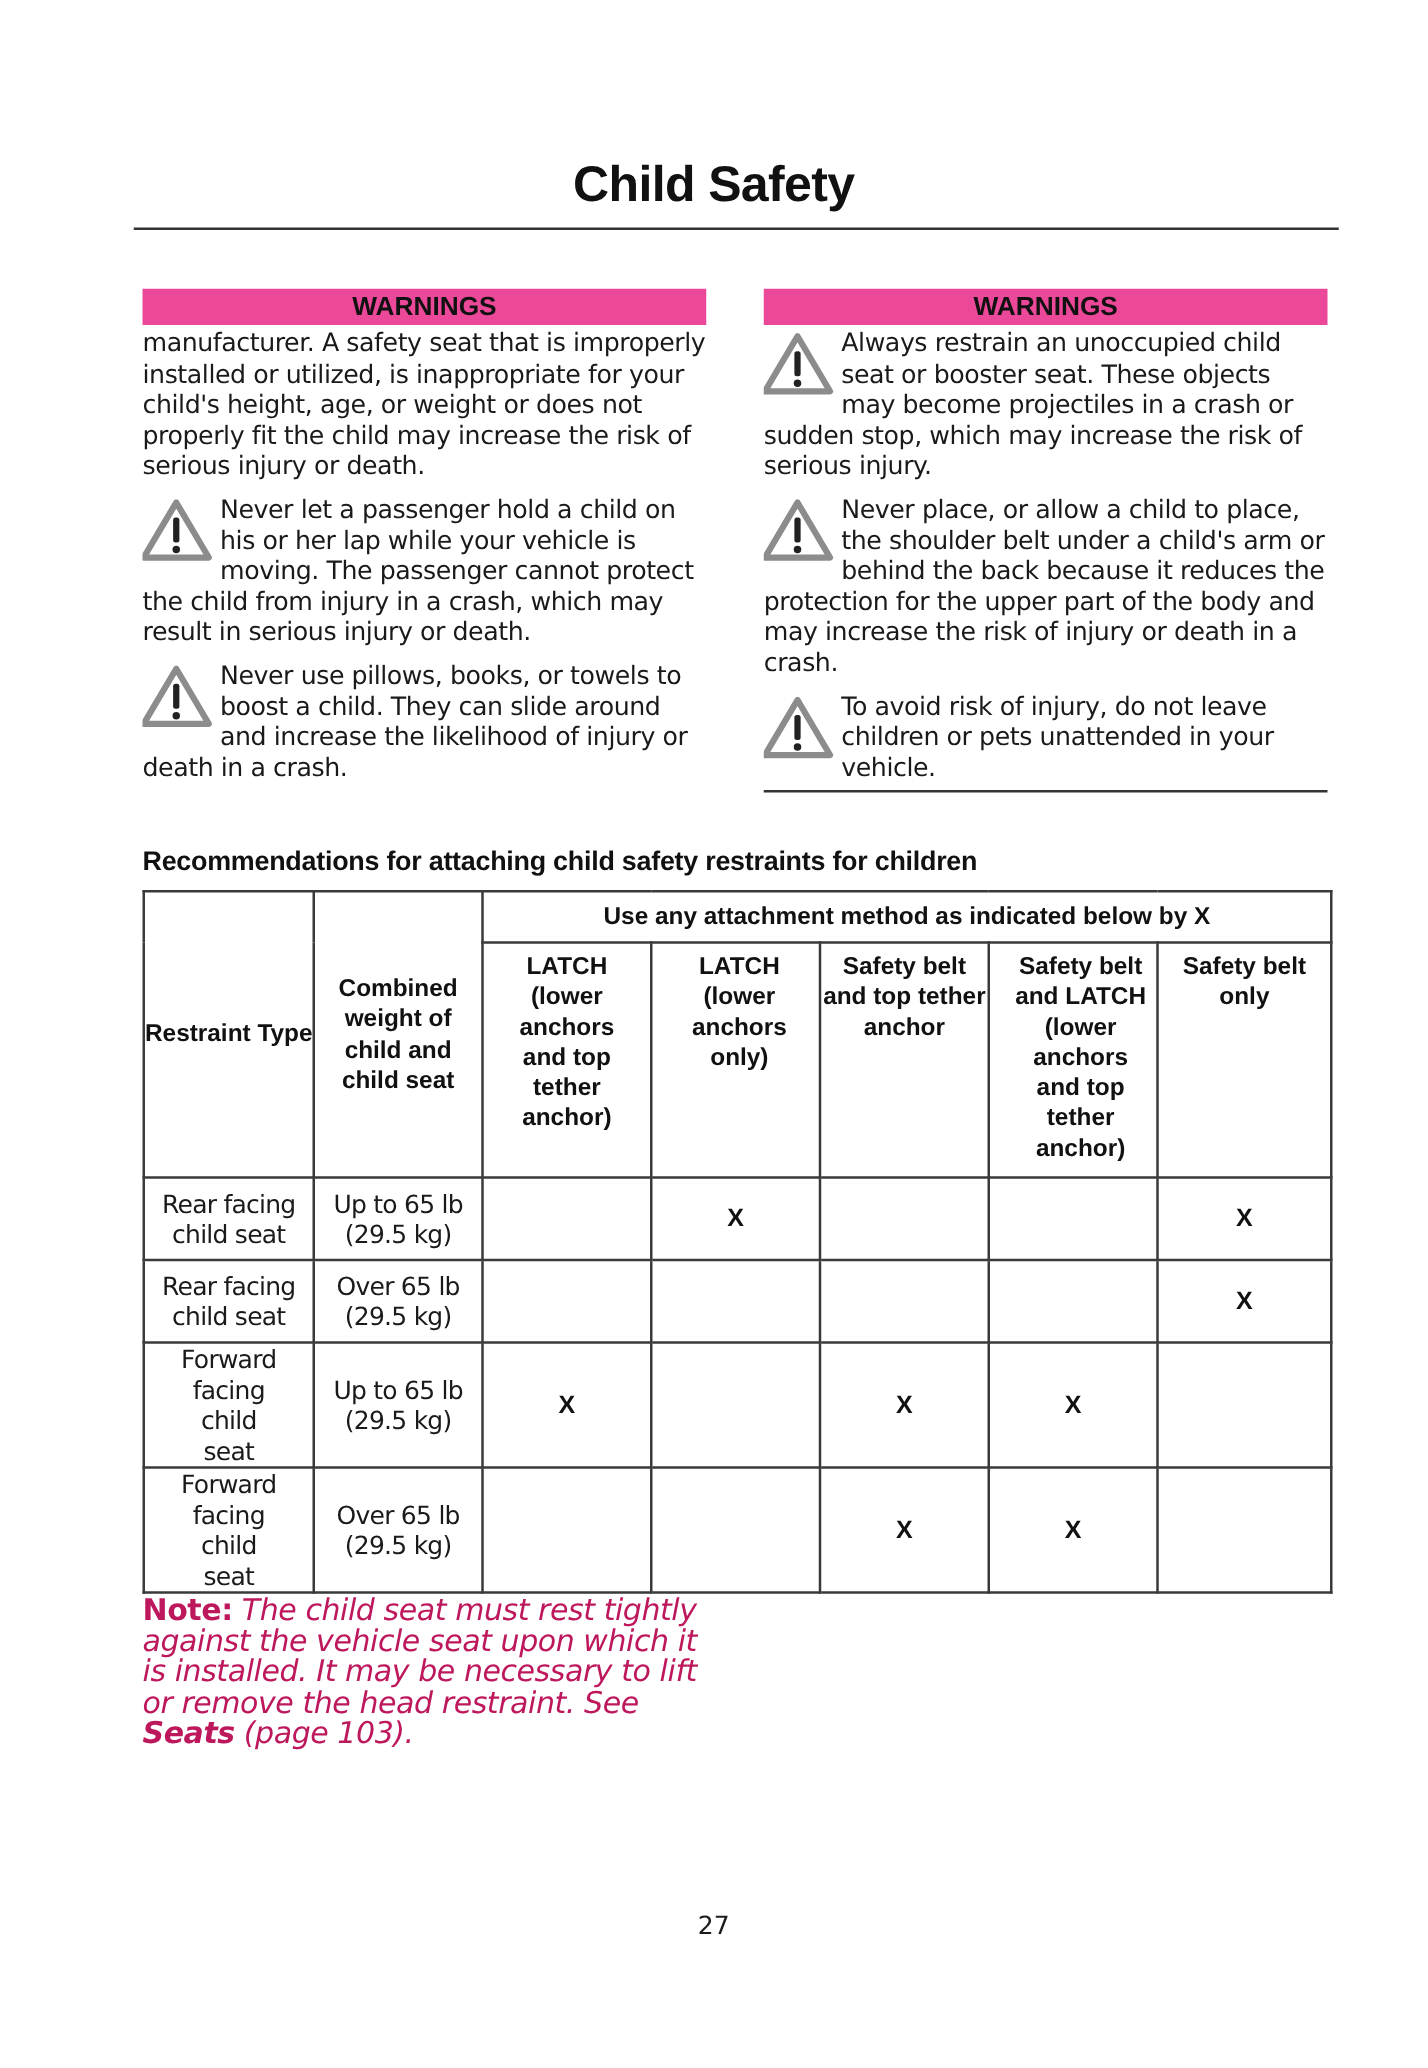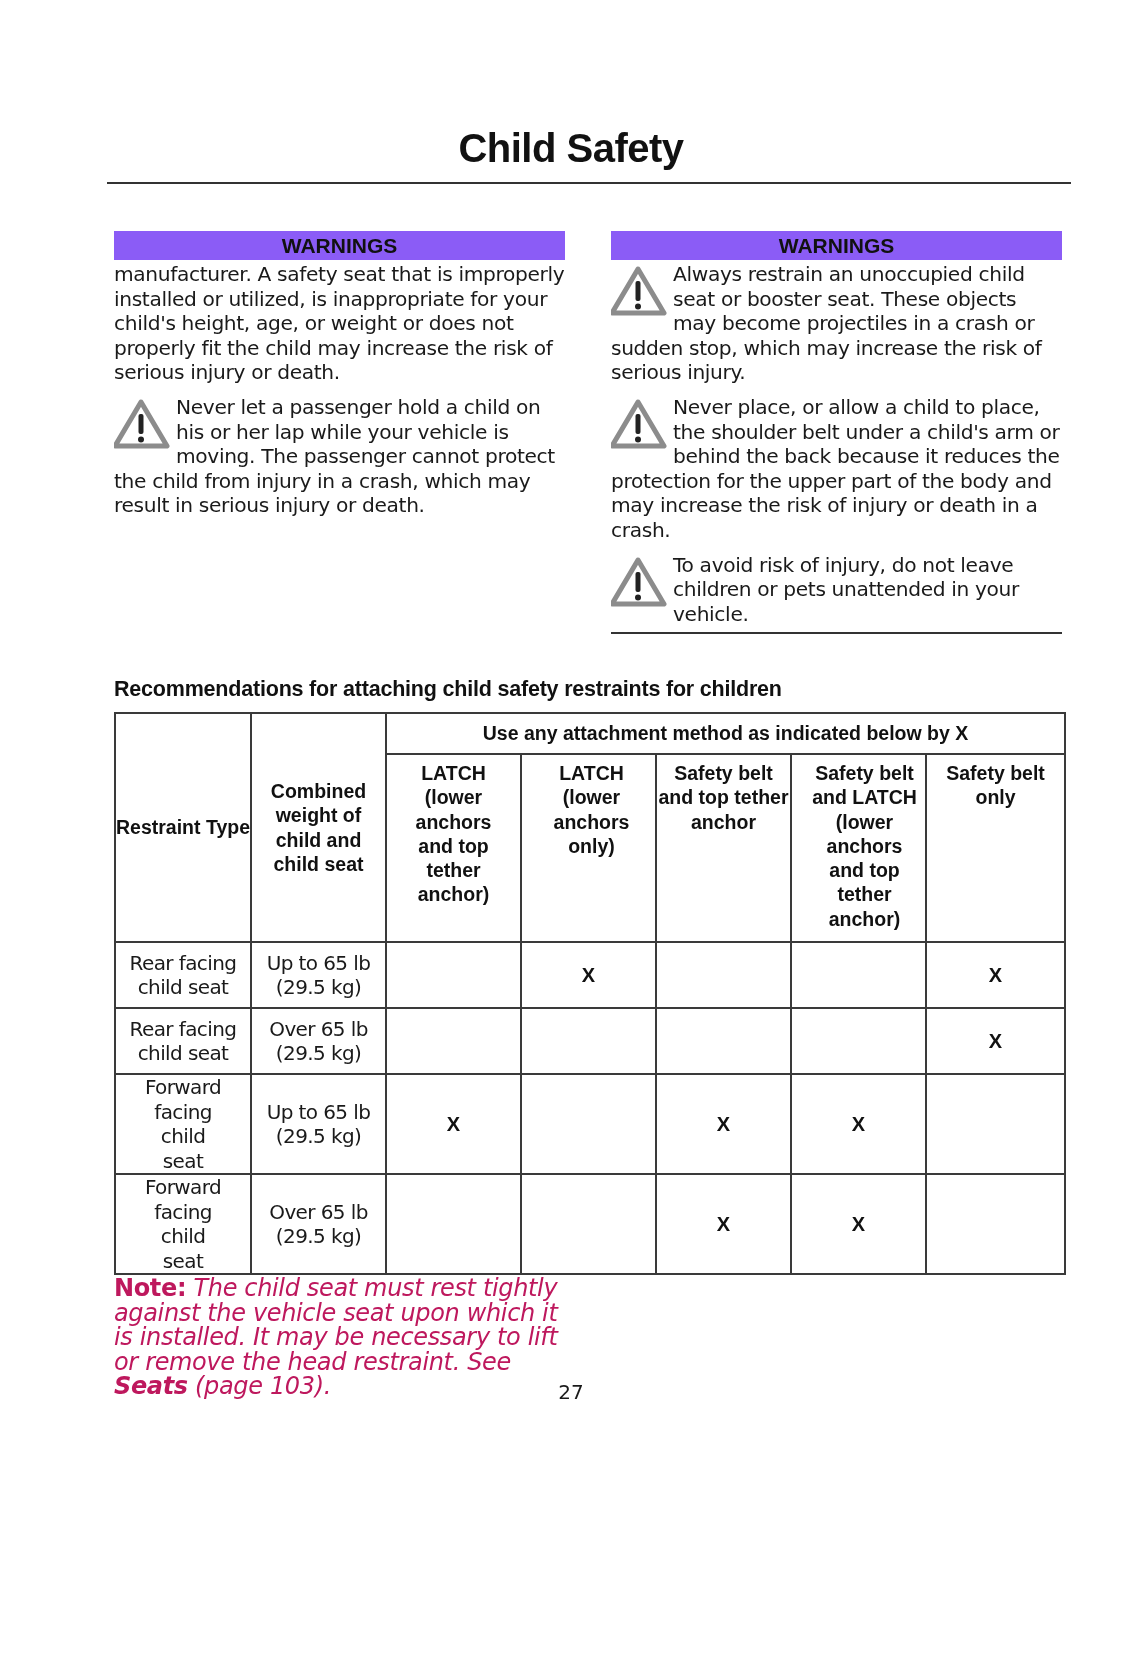--- a/index.html
+++ b/index.html
@@ -13,21 +13,21 @@
     font-weight: bold; font-size: 40px; letter-spacing: -0.5px; color: #111;
   }
   .title-rule {
     position: absolute; left: 107px; width: 964px; top: 182px; height: 0;
     border-top: 2px solid #333;
   }
   .col { position: absolute; top: 231px; width: 451px; }
   .col.left { left: 114px; }
   .col.right { left: 611px; }
   .warn-head {
-    background: #8b5cf6; height: 29px; line-height: 30px; text-align: center;
+    background: #ec4899; height: 29px; line-height: 30px; text-align: center;
     font-family: "Liberation Sans", sans-serif; font-weight: bold; font-size: 21px; color: #111;
   }
   .para {
     font-size: 20.2px; line-height: 24.6px; letter-spacing: -0.35px; color: #1a1a1a;
     margin: 0; padding: 0;
   }
   .para.lead { margin-top: 2px; }
   .warn-item { margin-top: 10px; }
   .warn-item .icon {
     float: left; width: 58px; height: 52px; margin-right: 4px; margin-top: 4px;
@@ -60,21 +60,21 @@
     font-family: "Liberation Sans", sans-serif; font-weight: bold; font-size: 20px; color: #111;
     vertical-align: middle;
   }
   .note {
     position: absolute; left: 114px; top: 1276px; width: 460px;
     font-size: 24px; line-height: 24.6px; letter-spacing: -0.35px; font-style: italic; color: #be185d;
   }
   .note b { font-style: normal; font-weight: bold; }
   .note .bi { font-style: italic; font-weight: bold; }
   .page-num {
-    position: absolute; left: 0; width: 1142px; top: 1380px; text-align: center;
+    position: absolute; left: 0; width: 1142px; top: 1528px; text-align: center;
     font-size: 20px; color: #1a1a1a;
   }
 </style>
 </head>
 <body>
 
 <div class="title">Child Safety</div>
 <div class="title-rule"></div>
 
 <div class="col left">
@@ -85,20 +85,30 @@
     <span class="icon">
       <svg width="58" height="52" viewBox="0 0 58 52">
           <polygon points="27,3 53,47 1,47" fill="#fff" stroke="#8c8c8c" stroke-width="5" stroke-linejoin="round"></polygon>
           <rect x="24.5" y="15" width="5" height="20" rx="2" fill="#222"></rect>
           <circle cx="27" cy="40.5" r="3" fill="#222"></circle>
         </svg>
     </span>
     <p class="para">Never let a passenger hold a child on his or her lap while your vehicle is moving. The passenger cannot protect the child from injury in a crash, which may result in serious injury or death.</p>
   </div>
 
+  <div class="warn-item">
+    <span class="icon">
+      <svg width="58" height="52" viewBox="0 0 58 52">
+          <polygon points="27,3 53,47 1,47" fill="#fff" stroke="#8c8c8c" stroke-width="5" stroke-linejoin="round"></polygon>
+          <rect x="24.5" y="15" width="5" height="20" rx="2" fill="#222"></rect>
+          <circle cx="27" cy="40.5" r="3" fill="#222"></circle>
+        </svg>
+    </span>
+    <p class="para">Never use pillows, books, or towels to boost a child. They can slide around and increase the likelihood of injury or death in a crash.</p>
+  </div>
 </div>
 
 <div class="col right">
   <div class="warn-head">WARNINGS</div>
 
   <div class="warn-item" style="margin-top:2px">
     <span class="icon">
       <svg width="58" height="52" viewBox="0 0 58 52">
           <polygon points="27,3 53,47 1,47" fill="#fff" stroke="#8c8c8c" stroke-width="5" stroke-linejoin="round"></polygon>
           <rect x="24.5" y="15" width="5" height="20" rx="2" fill="#222"></rect>

